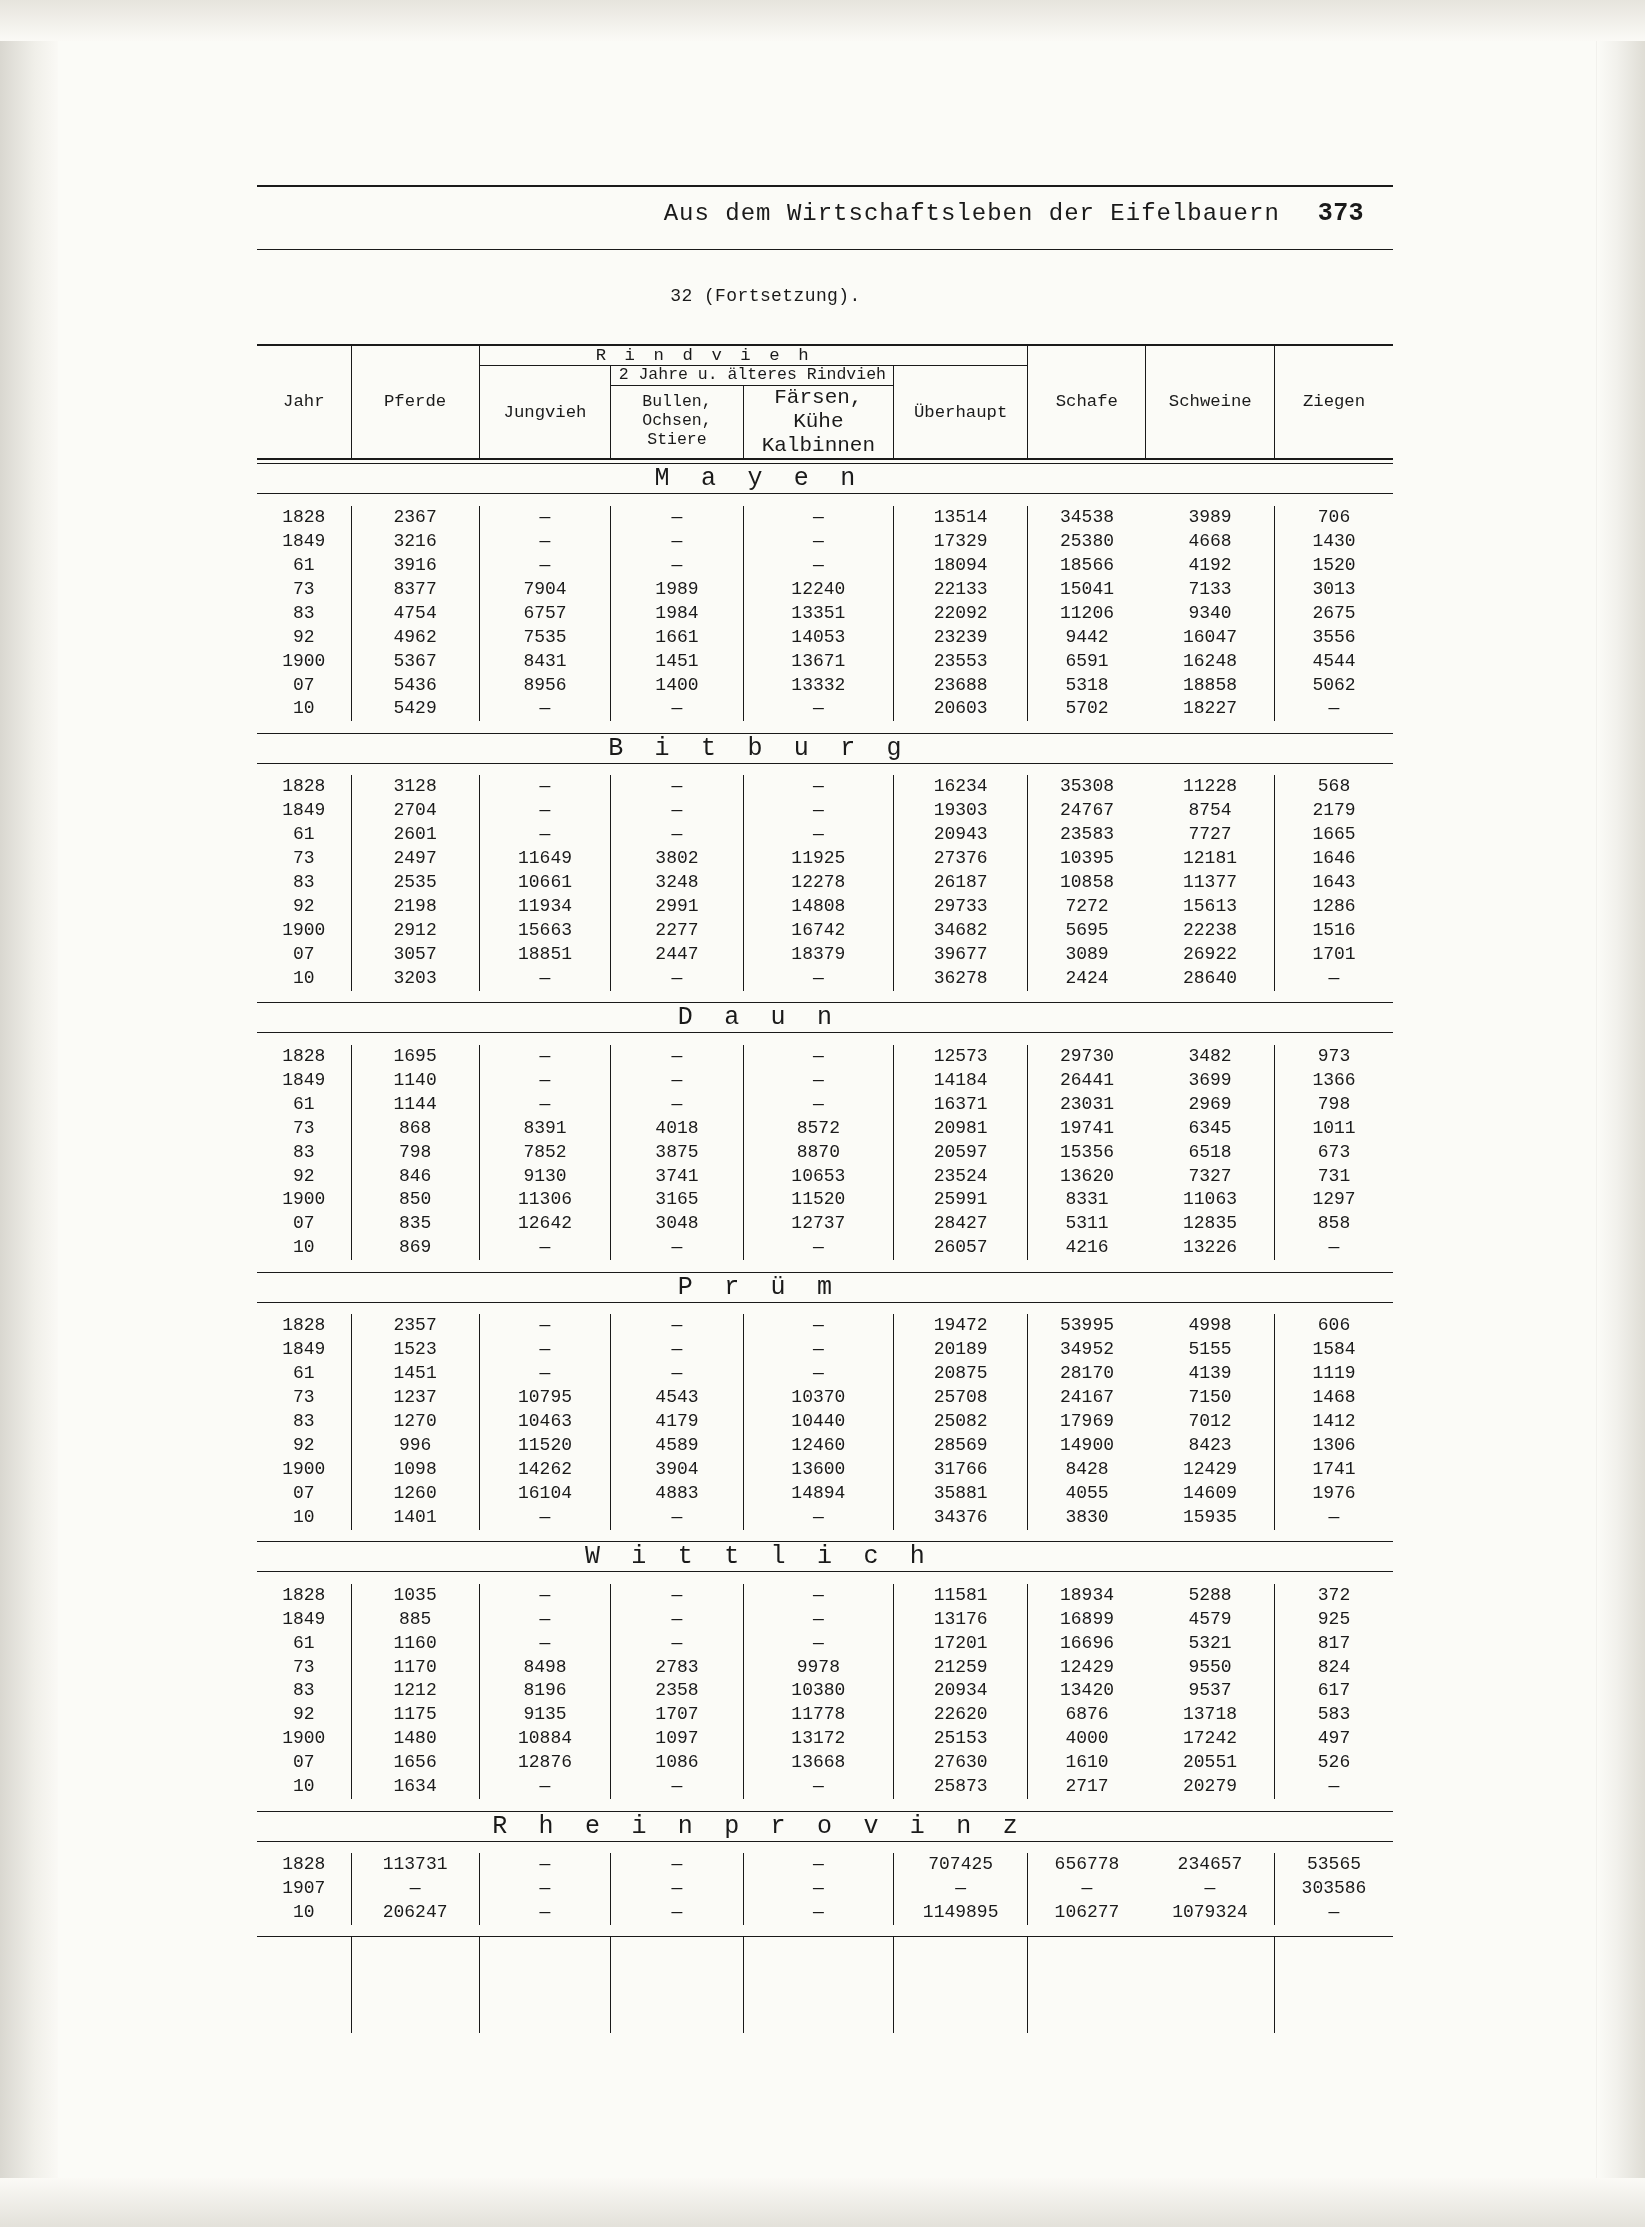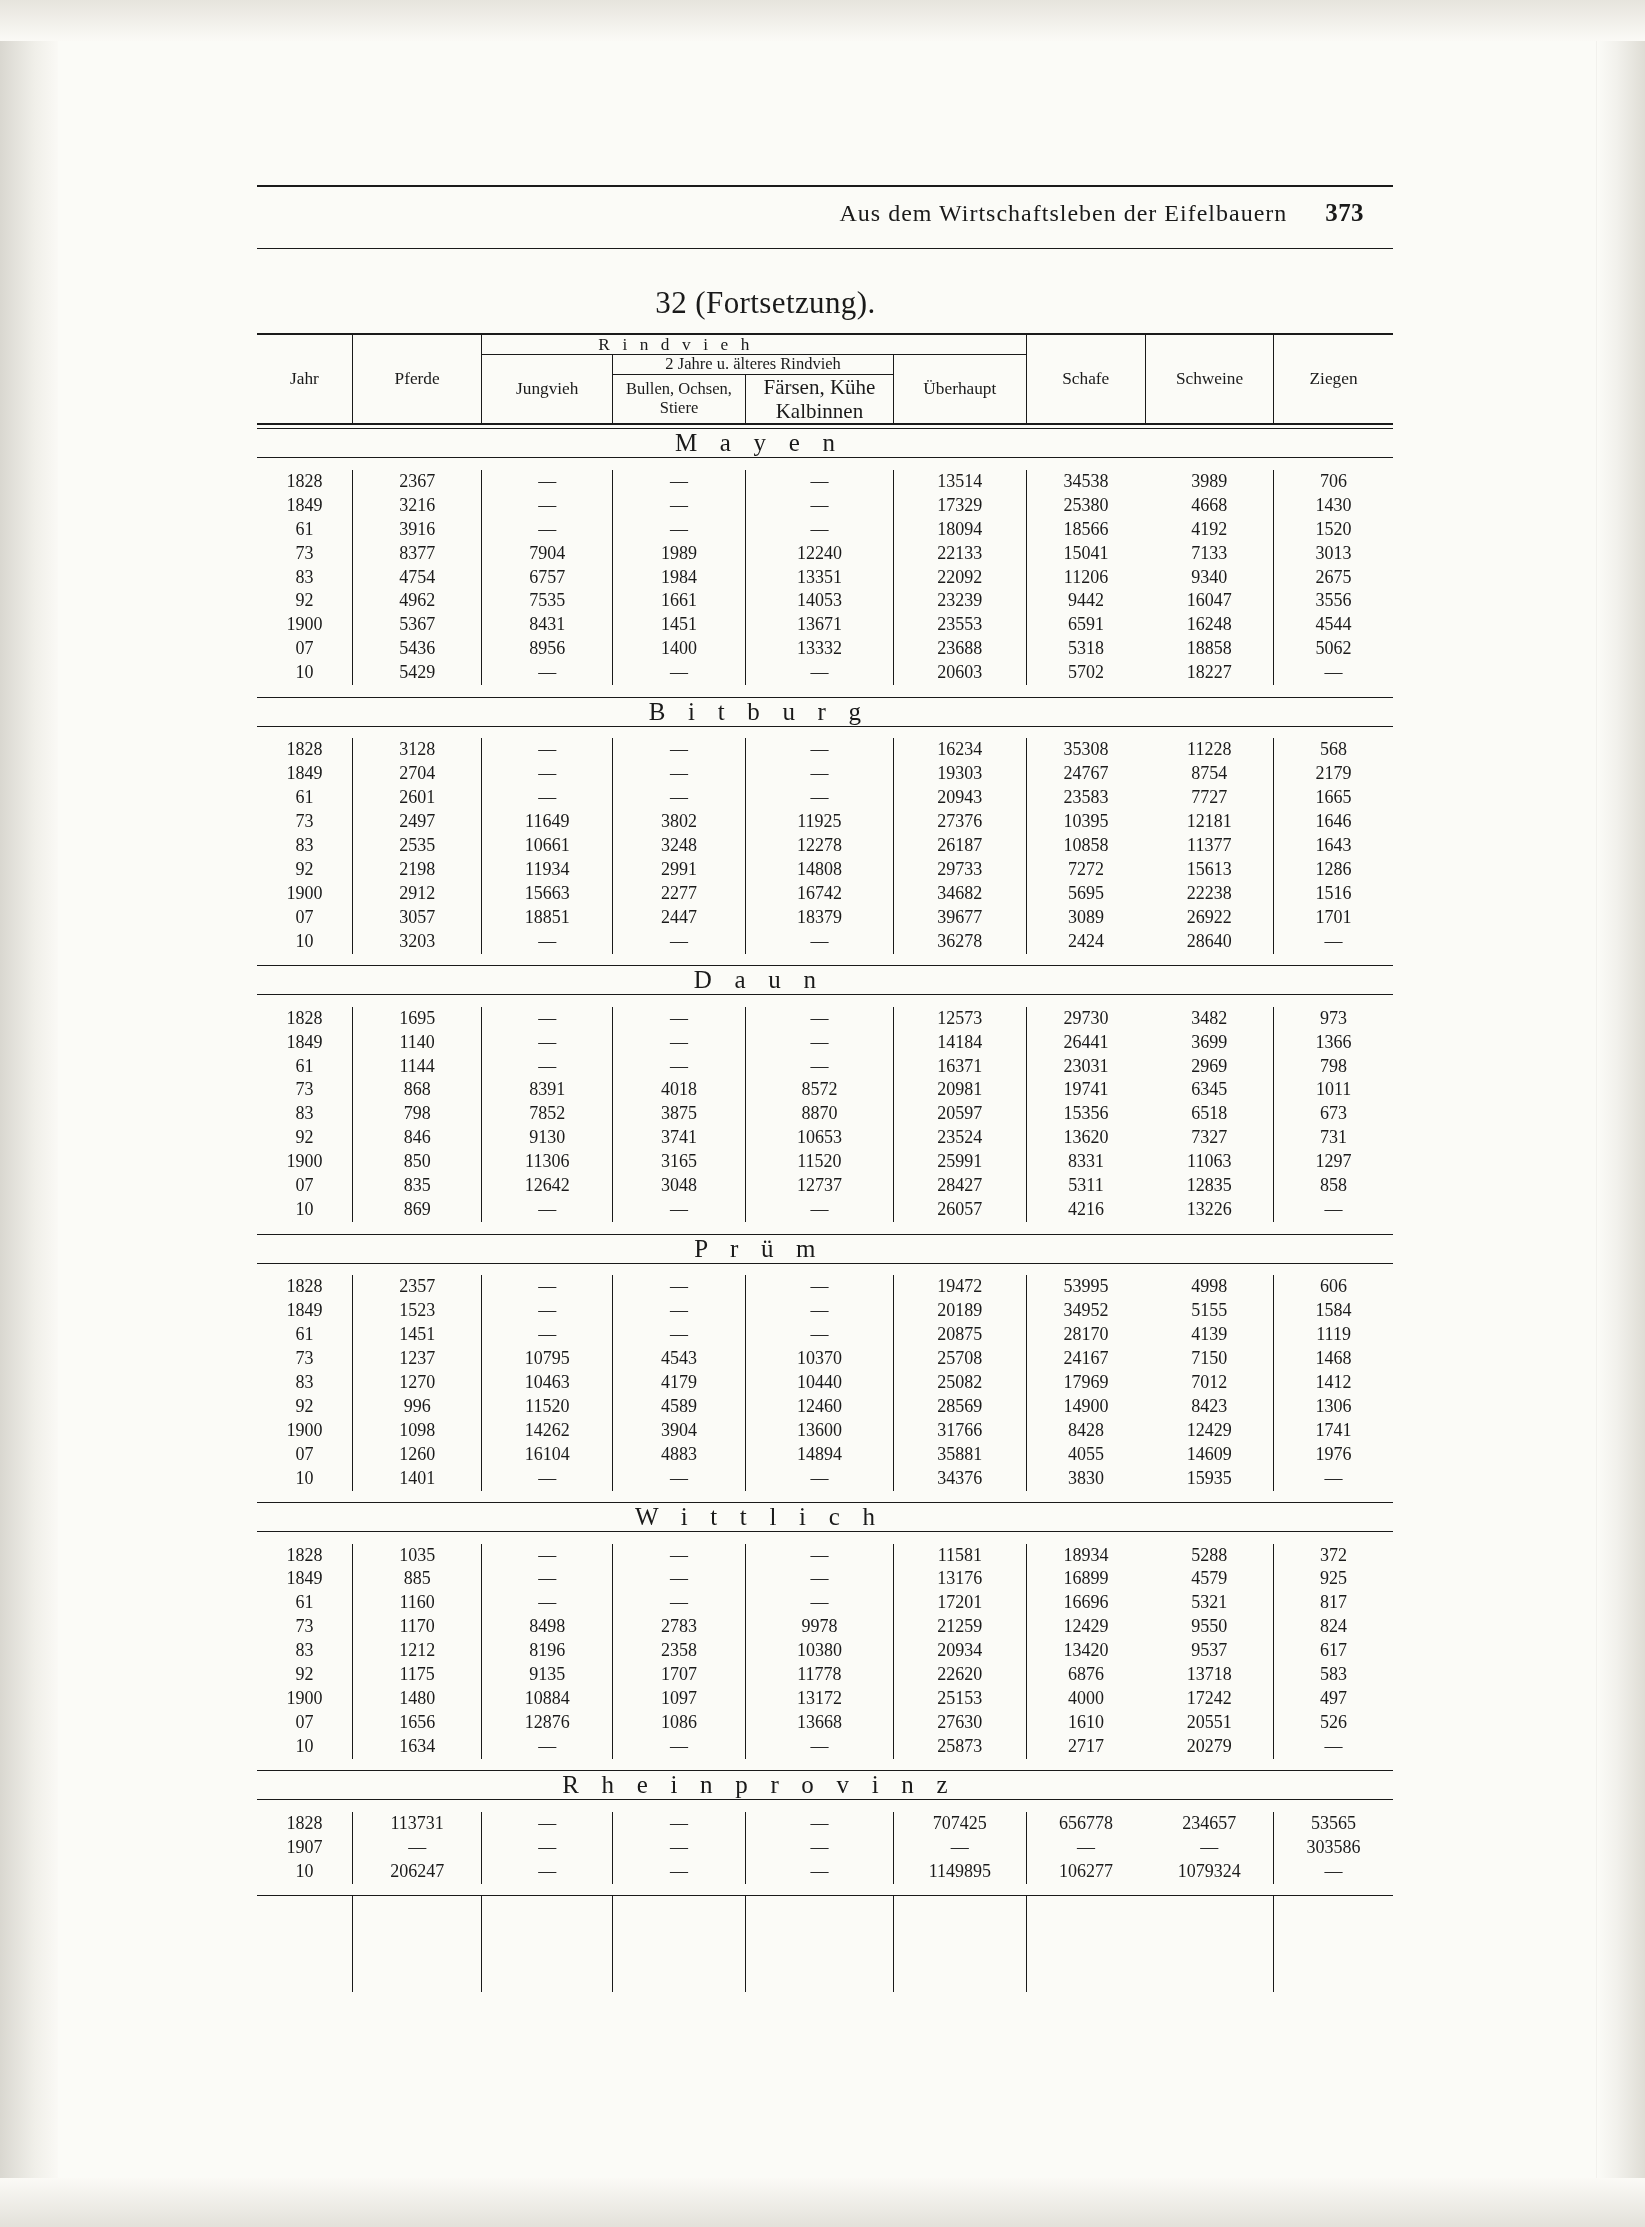--- a/index.html
+++ b/index.html
@@ -47,20 +47,21 @@
   .edge-bottom {
     position: absolute; left: 0; bottom: 0; width: 1646px; height: 49px;
     background: linear-gradient(to top, #e3e1da, #fbfaf6);
   }
 
   .content {
     position: absolute;
     left: 247px;
     top: 185px;
     width: 1152px;
+    font-family: Liberation Mono, monospace;
   }
 
   
   .rule-top {
     border-top: 2.5px solid #1a1a1a;
     width: 1136px;
     margin-left: 10px;
   }
   .rule-under-head {
     border-top: 1.6px solid #1a1a1a;
@@ -82,23 +83,23 @@
     white-space: nowrap;
   }
   .head-pageno {
     font-size: 25px;
     font-weight: bold;
     letter-spacing: 0.4px;
   }
 
   .table-caption {
     text-align: center;
-    font-size: 31px;
+    font-size: 18px;
     margin-top: 36px;
-    margin-bottom: 12px;
+    margin-bottom: 38px;
     letter-spacing: 0.4px;
     padding-right: 115px;
   }
 
   
   table.stat {
     border-collapse: collapse;
     width: 1136px;
     margin-left: 10px;
     font-size: 17.3px;

